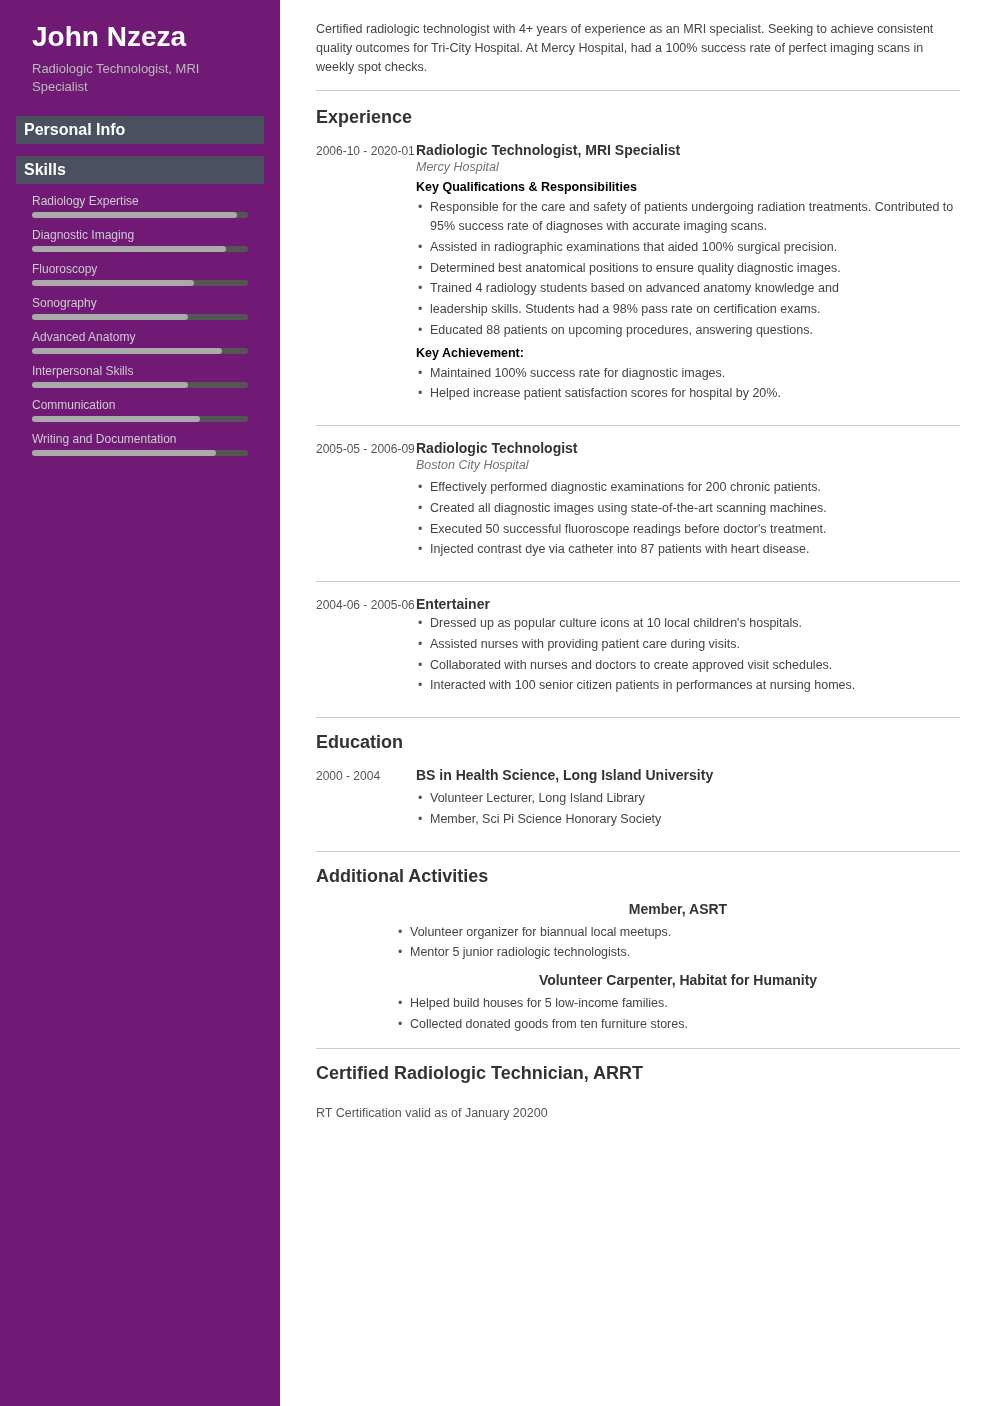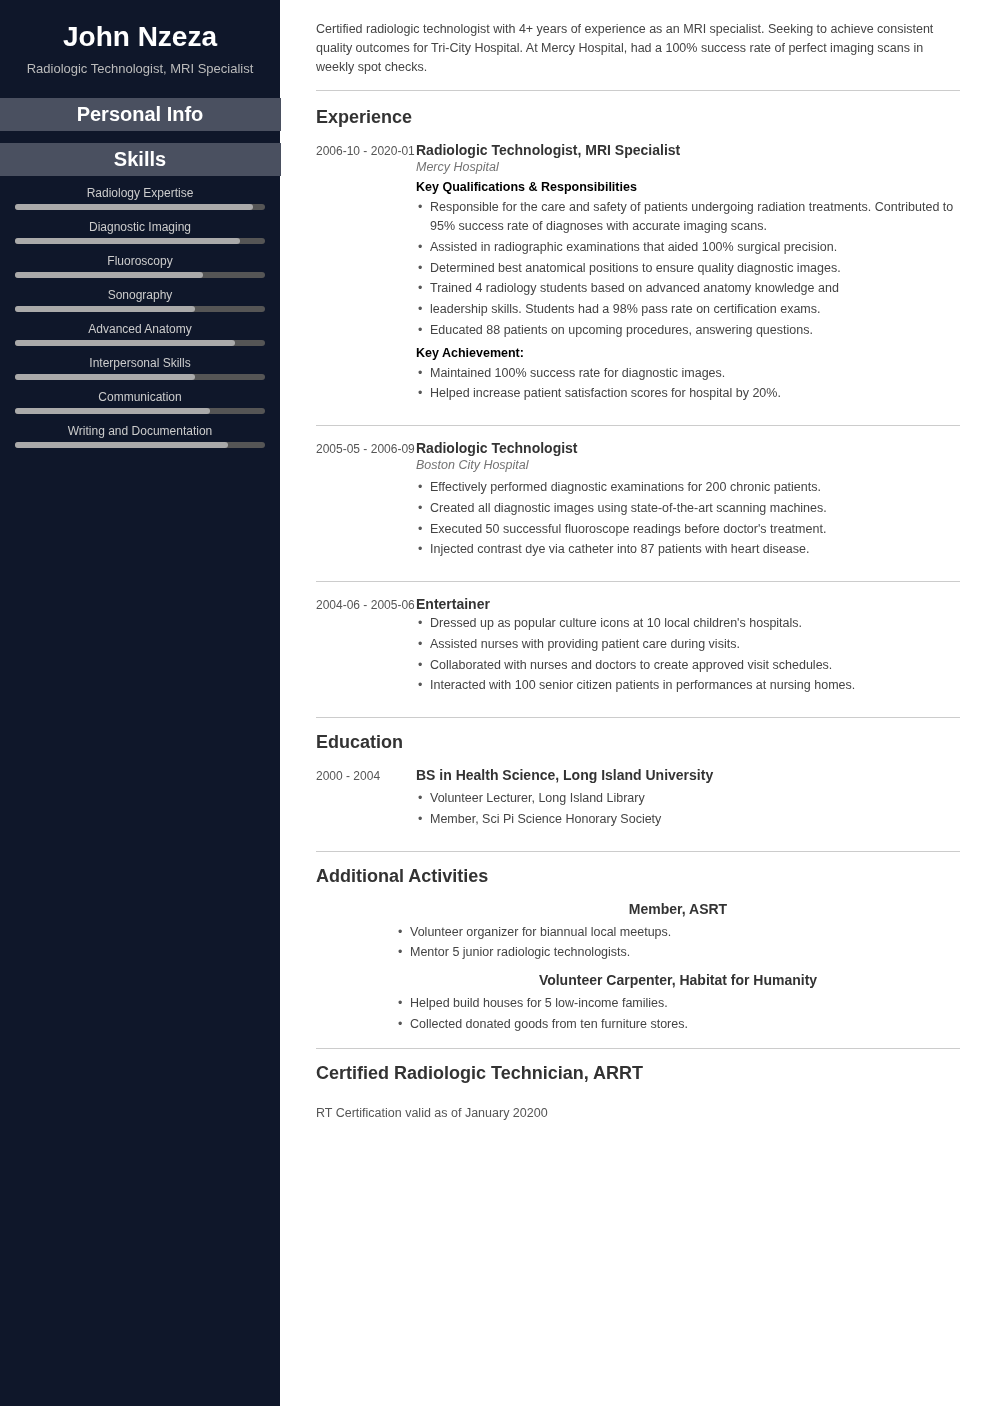--- a/index.html
+++ b/index.html
@@ -2,40 +2,39 @@
 <html><head>
   <meta charset="utf-8">
   <style>
     * { margin: 0; padding: 0; box-sizing: border-box; }
     body { font-family: Arial, sans-serif; font-size: 13px; color: #333; background: #fff; display: flex; min-height: 100vh; }
 
     
     .sidebar {
       width: 280px;
       min-width: 280px;
-      background: #0f172a;
+      background: #701a75;
       color: #ccc;
-      padding: 20px 15px;
-      text-align: center;
+      padding: 20px 32px;
     }
     .sidebar-name {
       font-size: 28px;
       font-weight: bold;
       color: #fff;
       line-height: 1.2;
       margin-bottom: 6px;
     }
     .sidebar-title {
       font-size: 13px;
       color: #bbb;
       margin-bottom: 20px;
       line-height: 1.4;
     }
     .sidebar-section-title {
-      font-size: 20px;
+      font-size: 16px;
       font-weight: bold;
       color: #fff;
       background: #4a5060;
       padding: 5px 8px;
       margin: 12px -16px 10px -16px;
       display: block;
     }
     .contact-label {
       font-weight: bold;
       color: #fff;

